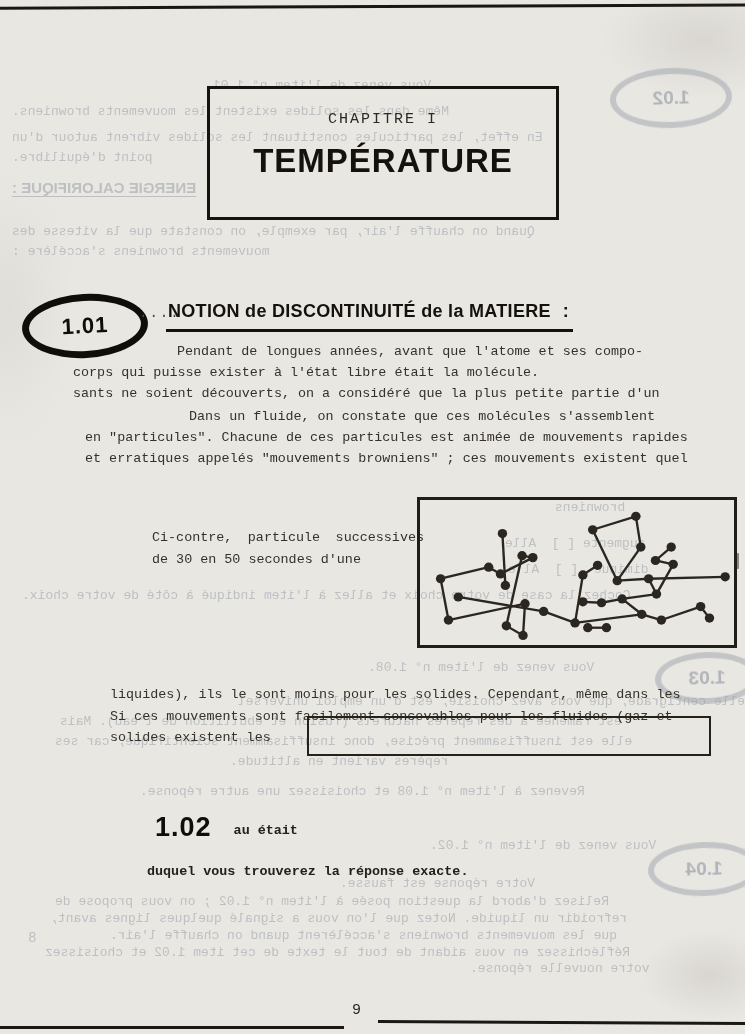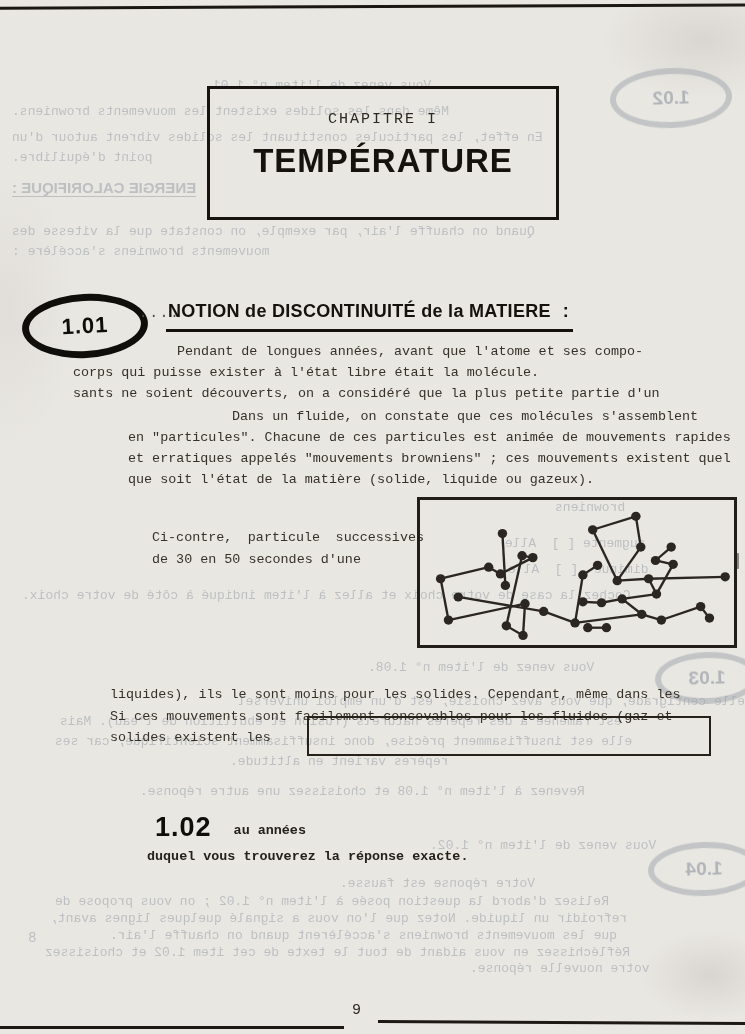--- a/index.html
+++ b/index.html
@@ -78,42 +78,42 @@
     font-family:"Liberation Sans","DejaVu Sans",sans-serif;
     font-weight:bold;font-size:18px;letter-spacing:0.3px;color:#15110c;
     padding:0 4px 7px 2px;border-bottom:3px solid #15110c;white-space:nowrap;
     min-width:368px;
   }
   .section-heading .colon{margin-left:12px;}
   .para{position:absolute;font-size:13.4px;line-height:21px;}
   .para .line{white-space:pre;}
   .para .indent{padding-left:104px;}
   .para-1{left:73px;top:341px;}
-  .para-2{left:85px;top:406px;margin-left:43px;}
+  .para-2{left:85px;top:406px;}
   .para-3{left:110px;top:684px;line-height:21.5px;}
   .figure-caption{position:absolute;left:152px;top:527px;width:272px;font-size:13.4px;line-height:22px;}
   .figure-caption .cap-line{text-align:justify;text-align-last:justify;white-space:normal;}
   .figure-caption .cap-line:last-child{text-align-last:left;}
   .figure-box{
     position:absolute;left:417px;top:497px;width:320px;height:151px;
     border:3px solid #211d18;box-sizing:border-box;background:transparent;
   }
   .figure-box svg{display:block;width:100%;height:100%;}
   .answer-box{
     position:absolute;left:307px;top:716px;width:400px;height:36px;
     border:2.5px solid #262219;background:transparent;
   }
   .instruction{position:absolute;left:147px;top:810px;font-weight:bold;font-size:13.4px;color:#24201a;}
   .instruction .row1{display:flex;align-items:baseline;white-space:pre;}
   .instruction .item-ref{
     font-family:"Liberation Sans","DejaVu Sans",sans-serif;
     font-weight:bold;font-size:27px;letter-spacing:1px;color:#100e0b;
     margin:0 14px 0 8px;position:relative;top:2px;
   }
-  .instruction .row2{margin-top:8px;white-space:pre;}
+  .instruction .row2{margin-top:23px;white-space:pre;}
   .page-number{position:absolute;left:352px;top:1002px;font-size:15px;color:#2c2822;}
   .footer-rule{position:absolute;background:#1c1914;}
   .footer-rule.left{left:0;top:1026px;width:344px;height:2.5px;}
   .footer-rule.right{left:378px;top:1021px;width:367px;height:3px;transform:rotate(0.3deg);}
 </style>
 </head>
 <body>
 
 <div class="page">
 
@@ -179,21 +179,20 @@
     <div class="para para-1">
       <div class="line indent">Pendant de longues années, avant que l'atome et ses compo-</div>
       <div class="line">corps qui puisse exister à l'état libre était la molécule.</div>
       <div class="line">sants ne soient découverts, on a considéré que la plus petite partie d'un</div>
     </div>
 
     <div class="para para-2">
       <div class="line indent">Dans un fluide, on constate que ces molécules s'assemblent</div>
       <div class="line">en "particules". Chacune de ces particules est animée de mouvements rapides</div>
       <div class="line">et erratiques appelés "mouvements browniens" ; ces mouvements existent quel</div>
-      <div class="line">que soit l'état de la matière (solide, liquide ou gazeux).</div>
     </div>
 
     <div class="figure-caption">
       <div class="cap-line">Ci-contre, particule successives</div>
       <div class="cap-line">de 30 en 50 secondes d'une</div>
     </div>
 
     <div class="figure-box">
       <svg preserveAspectRatio="none" viewBox="0 0 320 151">
           <line x1="84" y1="35" x2="87" y2="89" stroke="#2b2621" stroke-width="2.4"></line>
@@ -271,21 +270,21 @@
       <div class="line">liquides), ils le sont moins pour les solides. Cependant, même dans les</div>
       <div class="line">Si ces mouvements sont facilement concevables pour les fluides (gaz et</div>
       <div class="line">solides existent les</div>
     </div>
 
     <div class="answer-box"></div>
 
     <div class="instruction">
       <div class="row1">
         <span class="item-ref">1.02</span>
-        <span> au années</span>
+        <span> au était</span>
       </div>
       <div class="row2">duquel vous trouverez la réponse exacte.</div>
     </div>
 
     <div class="page-number">9</div>
     <div class="footer-rule left"></div>
     <div class="footer-rule right"></div>
 
   </div>
 </div>

